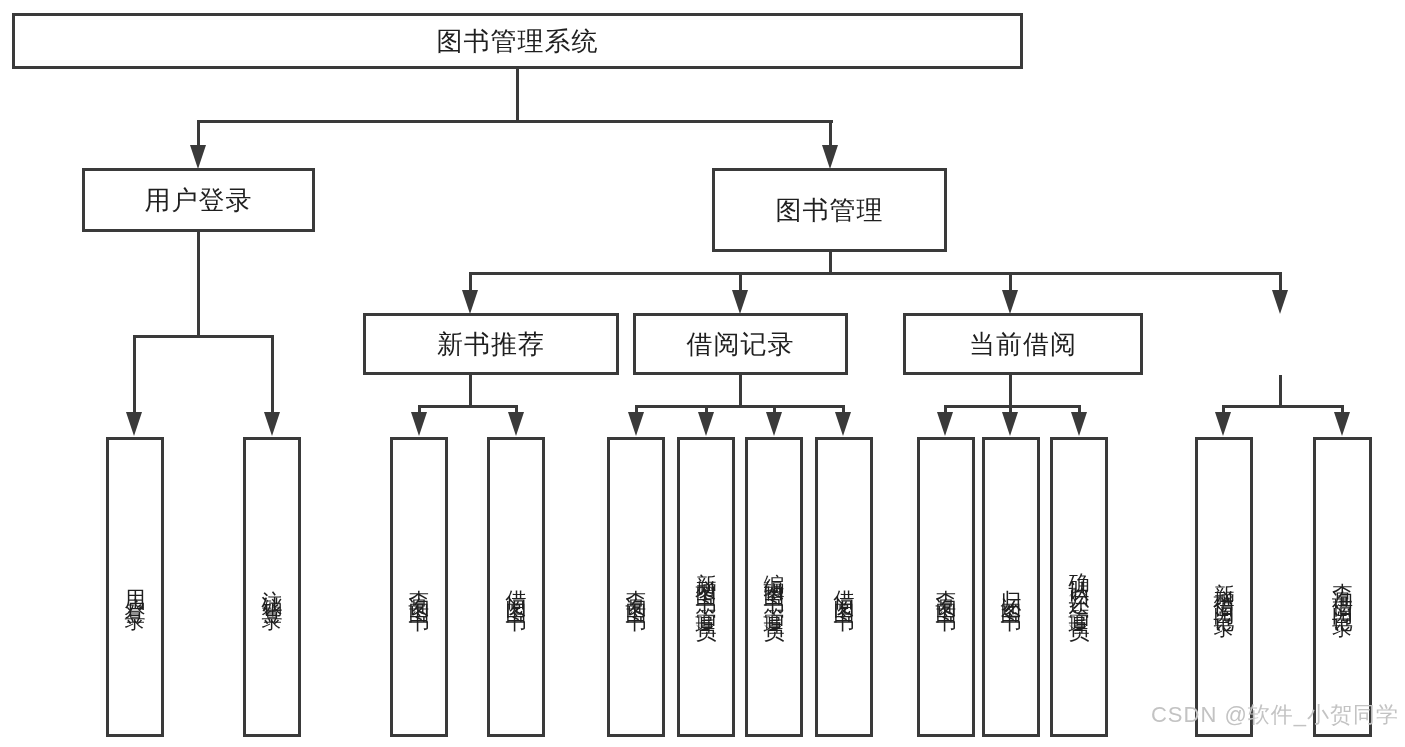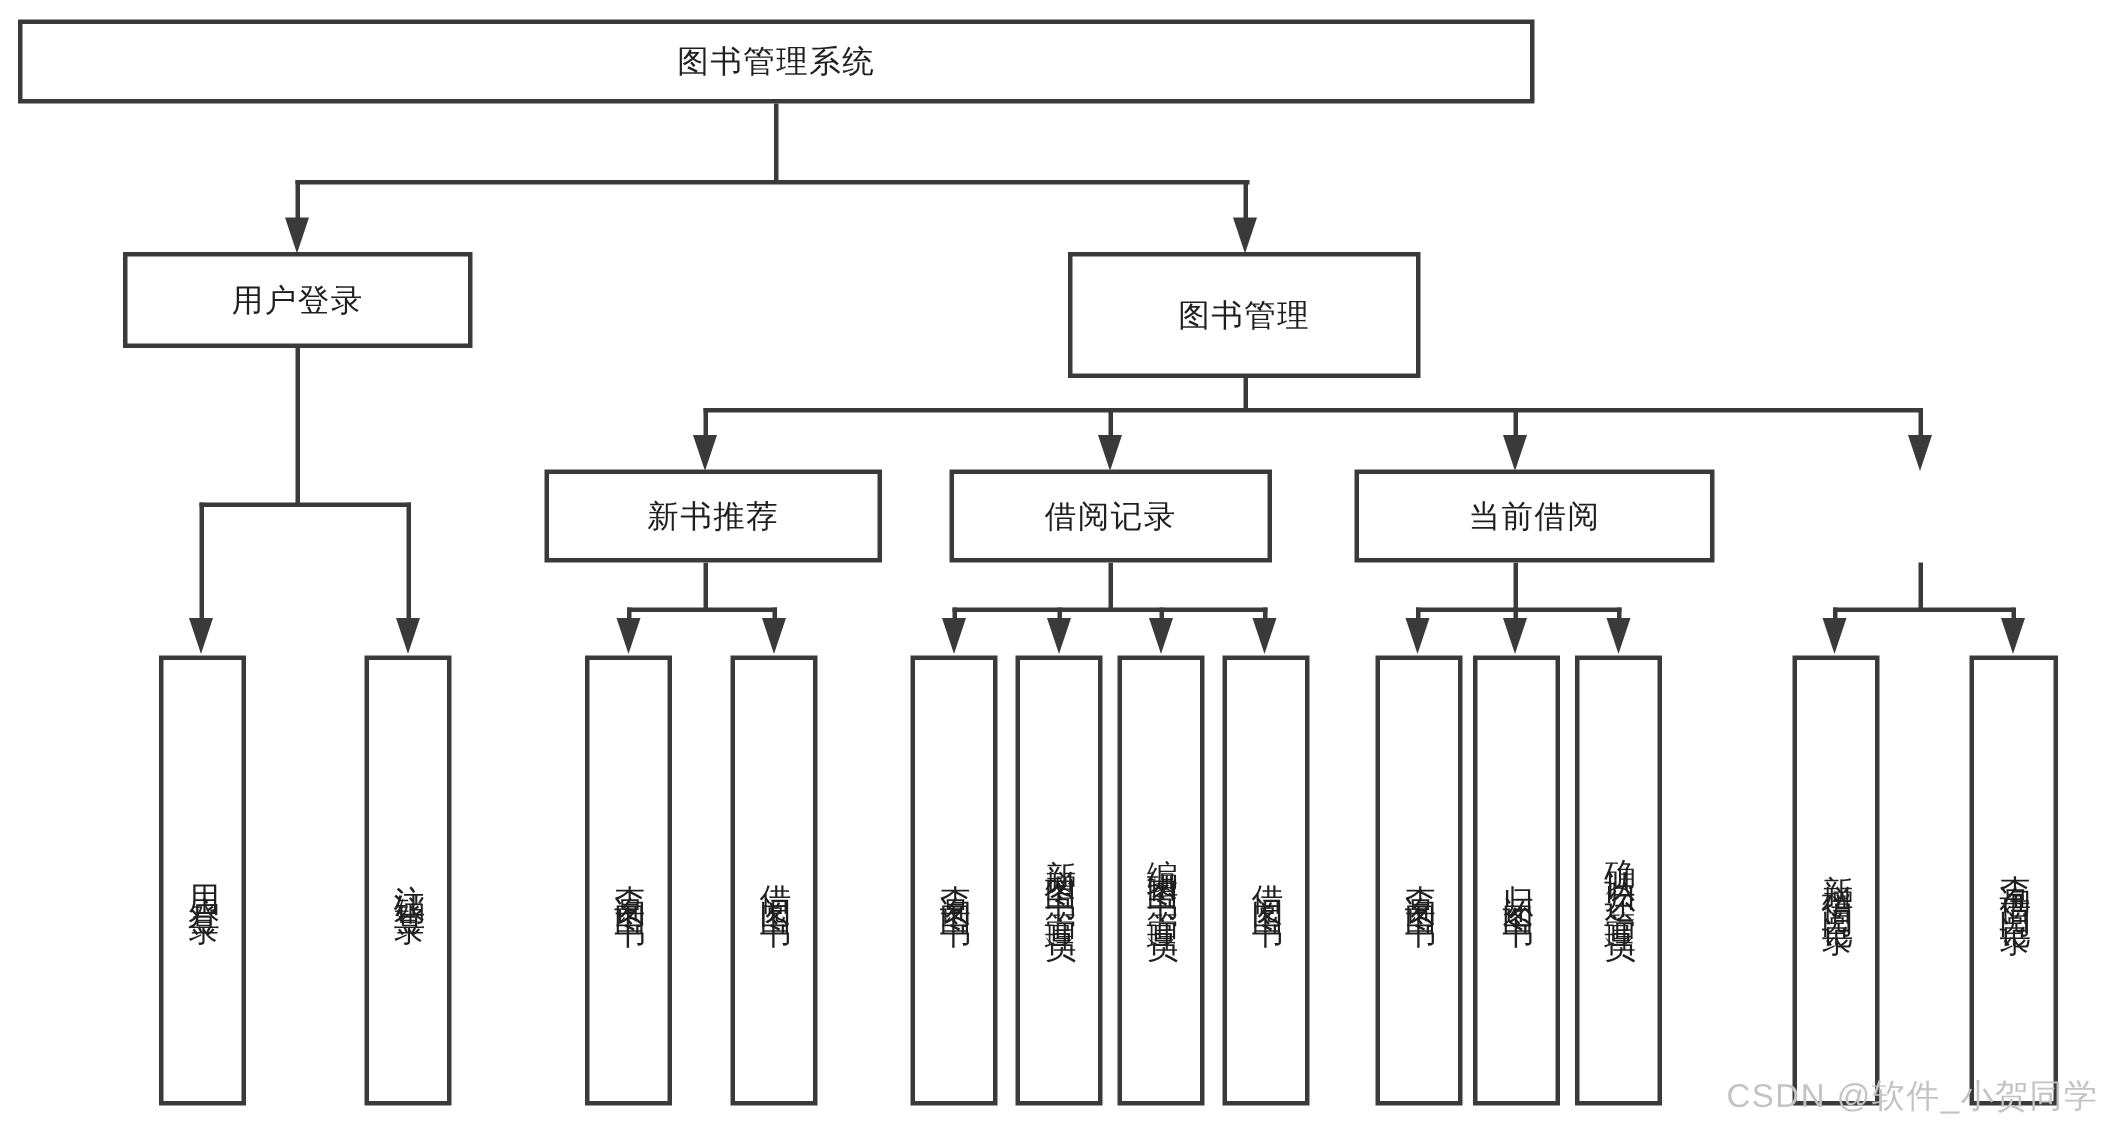--- a/index.html
+++ b/index.html
@@ -18,21 +18,21 @@
     overflow:hidden;
   }
   .box{
     position:absolute;
     box-sizing:border-box;
     border:3px solid var(--line);
     background:var(--background);
     display:flex;
     align-items:center;
     justify-content:center;
-    font-size:21px;
+    font-size:26px;
     letter-spacing:1px;
     color:var(--text);
     z-index:2;
   }
   .box.v{
     writing-mode:vertical-rl;
     letter-spacing:7px;
     padding:6px 0;
     font-size:21px;
   }
@@ -45,21 +45,21 @@
     position:absolute;
     width:0;height:0;
     border-left:8px solid transparent;
     border-right:8px solid transparent;
     border-top:24px solid var(--line);
     z-index:1;
   }
   .watermark{
     position:absolute;
     right:6px;
-    bottom:1px;
+    bottom:17px;
     font-size:22px;
     letter-spacing:1px;
     color:var(--watermark);
     z-index:10;
     white-space:nowrap;
   }
 </style>
 </head>
 <body>
 
@@ -88,21 +88,21 @@
   <div class="line" style="left:469px;top:272px;width:813px;height:3px"></div>
   <div class="line" style="left:469px;top:272px;width:3px;height:20px"></div>
   <div class="arrow" style="left:462px;top:290px"></div>
   <div class="line" style="left:739px;top:272px;width:3px;height:20px"></div>
   <div class="arrow" style="left:732px;top:290px"></div>
   <div class="line" style="left:1009px;top:272px;width:3px;height:20px"></div>
   <div class="arrow" style="left:1002px;top:290px"></div>
   <div class="line" style="left:1279px;top:272px;width:3px;height:20px"></div>
   <div class="arrow" style="left:1272px;top:290px"></div>
 
-  <div class="box" style="left:363px;top:313px;width:225px;height:62px">新书推荐</div>
+  <div class="box" style="left:363px;top:313px;width:256px;height:62px">新书推荐</div>
   <div class="box" style="left:633px;top:313px;width:215px;height:62px">借阅记录</div>
   <div class="box" style="left:903px;top:313px;width:240px;height:62px">当前借阅</div>
 
   <div class="line" style="left:469px;top:375px;width:3px;height:32px"></div>
   <div class="line" style="left:418px;top:405px;width:100px;height:3px"></div>
   <div class="line" style="left:418px;top:405px;width:3px;height:10px"></div>
   <div class="arrow" style="left:411px;top:412px"></div>
   <div class="line" style="left:515px;top:405px;width:3px;height:10px"></div>
   <div class="arrow" style="left:508px;top:412px"></div>
 

